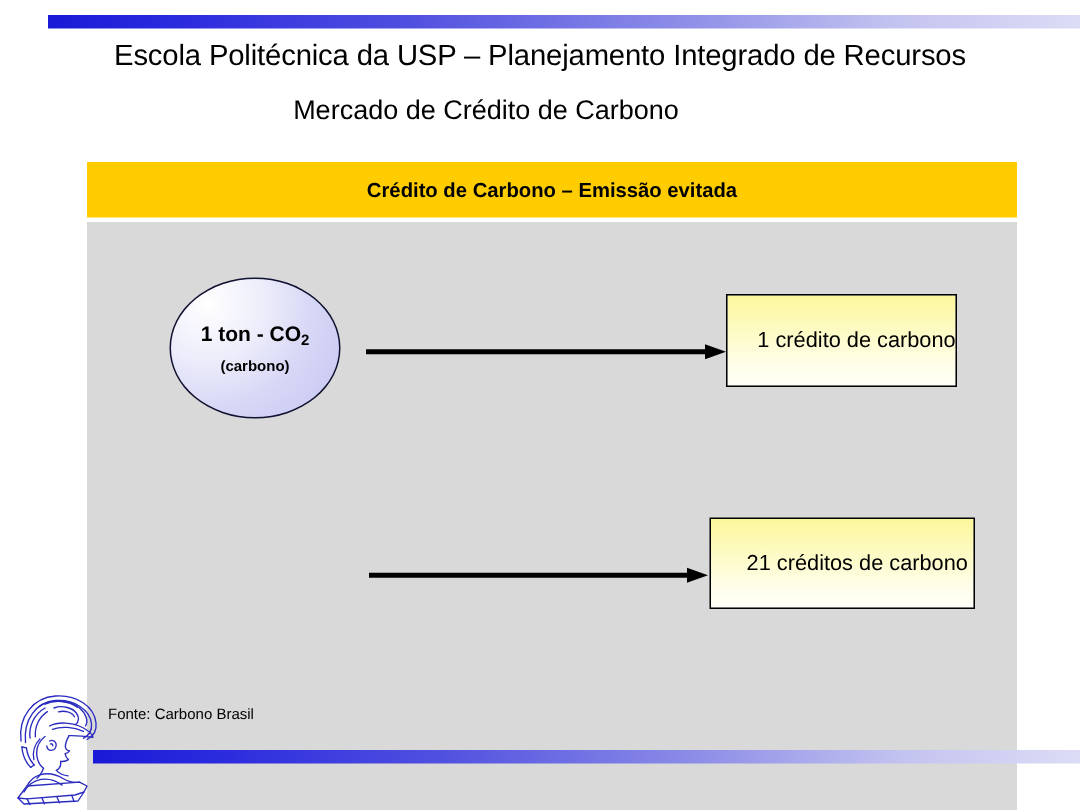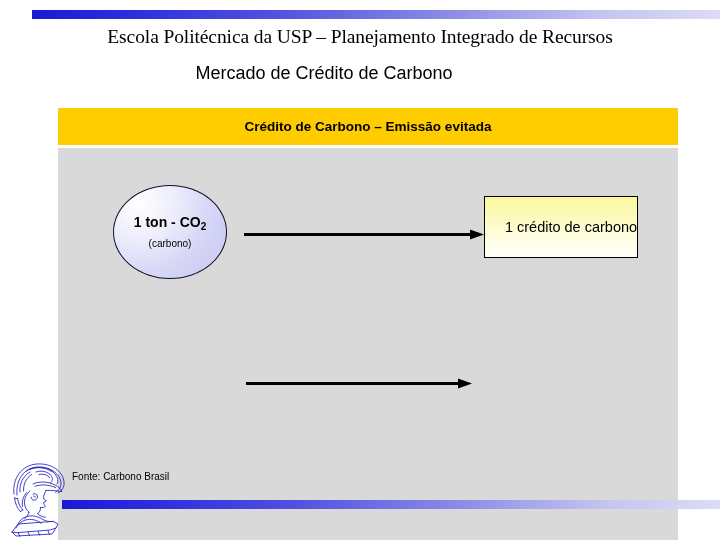--- a/index.html
+++ b/index.html
@@ -37,21 +37,20 @@
   .deck-title {
     position: absolute;
     left: 0;
     top: 25px;
     width: 720px;
     text-align: center;
     font-size: 19.5px;
     line-height: 24px;
     letter-spacing: -0.1px;
     white-space: nowrap;
-    font-family: Liberation Serif, serif;
   }
   .deck-subtitle {
     position: absolute;
     left: 0;
     top: 62px;
     width: 648px;
     text-align: center;
     font-size: 18px;
     line-height: 22px;
   }
@@ -123,21 +122,21 @@
   }
   .node-main sub {
     font-size: 10px;
     vertical-align: baseline;
     position: relative;
     top: 3px;
   }
   .node-sub {
     margin-top: 6px;
     font-size: 10px;
-    font-weight: normal;
+    font-weight: bold;
     line-height: 12px;
   }
 
   
   .arrow {
     position: absolute;
     height: 11px;
   }
   .arrow-1 { left: 186px; top: 81px;  width: 240px; }
   .arrow-2 { left: 188px; top: 230px; width: 226px; }
@@ -214,20 +213,23 @@
 
     <div class="arrow arrow-2">
       <svg width="226" height="11" viewBox="0 0 226 11" aria-hidden="true">
         <line x1="0" y1="5.5" x2="214" y2="5.5" stroke="#000000" stroke-width="3.2"></line>
         <polygon points="212,0.5 226,5.5 212,10.5" fill="#000000"></polygon>
       </svg>
     </div>
 
     <div class="credit-box credit-1">
       <span class="credit-text">1 crédito de carbono</span>
+    </div>
+    <div class="credit-box credit-2">
+      <span class="credit-text">21 créditos de carbono</span>
     </div>
 
   </div>
 </div>
 
 <div class="source">Fonte: Carbono Brasil</div>
 
 <div class="logo">
   <svg width="64" height="80" viewBox="0 0 64 80" aria-hidden="true">
     <g fill="none" stroke="#2b2bbf" stroke-width="0.9" stroke-linejoin="round" stroke-linecap="round">

